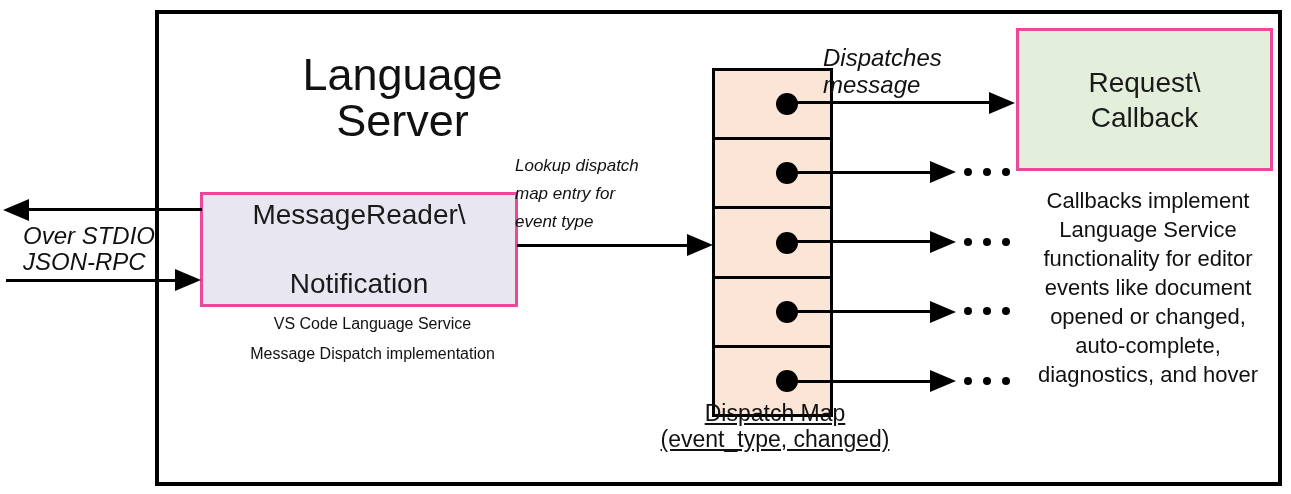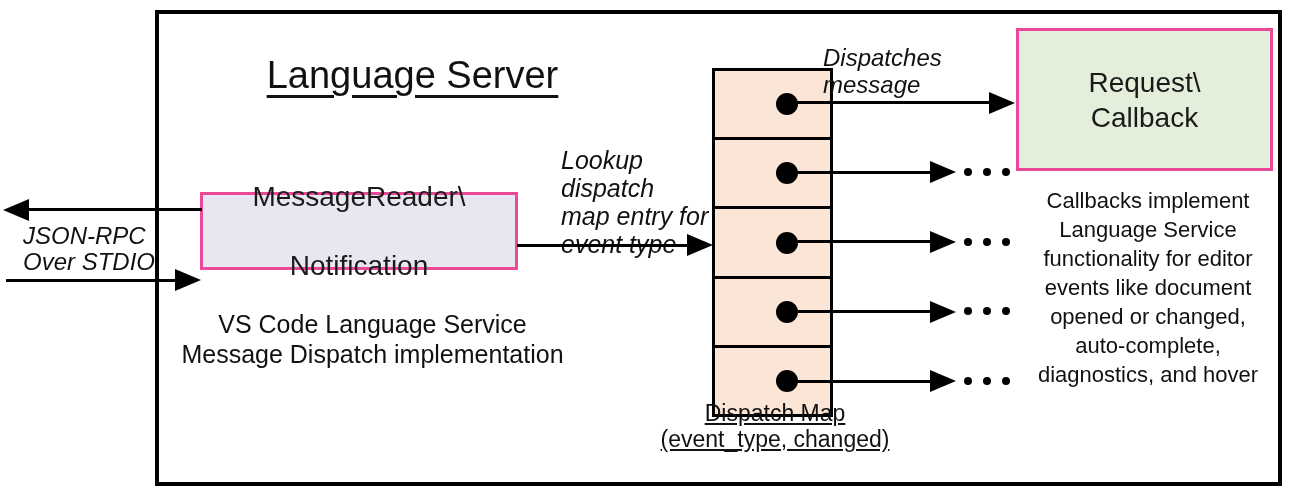--- a/index.html
+++ b/index.html
@@ -6,44 +6,44 @@
   .canvas{
     position:relative;width:1291px;height:494px;background:#ffffff;
     font-family:"Liberation Sans", sans-serif;color:#1a1a1a;overflow:hidden;
   }
   .abs{position:absolute;}
   .outer-box{
     left:155px;top:10px;width:1127px;height:476px;
     border:4px solid #000;box-sizing:border-box;background:#fff;
   }
   .title{
-    left:240px;top:52px;width:345px;text-align:center;
-    font-size:38px;line-height:46px;color:#111;
-    text-decoration:underline;text-decoration-thickness:3px;text-underline-offset:7px;
+    left:230px;top:52px;width:345px;text-align:center;
+    font-size:45px;line-height:46px;color:#111;
+    text-decoration-thickness:3px;text-underline-offset:7px;
   }
   .node{
     box-sizing:border-box;border:3px solid #ec4899;
     display:flex;flex-direction:column;align-items:center;justify-content:center;
     text-align:center;
   }
   .reader-box{
-    left:200px;top:192px;width:318px;height:78px;
+    left:200px;top:192px;width:318px;height:115px;
     background:#e8e7f1;font-size:28px;line-height:36px;gap:33px;
   }
   .callback-box{
     left:1016px;top:28px;width:257px;height:143px;
     background:#e3efda;font-size:28px;line-height:35px;
   }
   .caption{color:#111;text-align:center;}
-  .reader-caption{left:165px;top:309px;width:415px;font-size:25px;line-height:30px;}
+  .reader-caption{left:165px;top:309px;width:415px;font-size:16px;line-height:30px;}
   .map-caption{left:645px;top:400px;width:260px;font-size:23px;line-height:26px;text-decoration:underline;}
   .callback-caption{left:1003px;top:186px;width:290px;font-size:22px;line-height:29px;}
   .edge-label{font-style:italic;text-align:left;color:#111;}
   .stdio-label{left:23px;top:223px;width:140px;font-size:24px;line-height:26px;}
-  .lookup-label{left:515px;top:146px;width:180px;font-size:25px;line-height:28px;margin-left:46px;}
+  .lookup-label{left:515px;top:152px;width:180px;font-size:17px;line-height:28px;}
   .dispatches-label{left:823px;top:44px;width:140px;font-size:24px;line-height:27px;}
   .dmap{
     left:712px;top:68px;width:121px;height:349px;
     border:3px solid #000;box-sizing:border-box;
     display:flex;flex-direction:column;background:#fbe5d6;
   }
   .dmap-cell{flex:1;position:relative;background:#fbe5d6;border-bottom:3px solid #000;}
   .dmap-cell:last-child{border-bottom:none;}
   .conn-dot{
     position:absolute;left:61px;top:50%;margin-top:-11px;
@@ -77,22 +77,22 @@
   <div class="abs node reader-box">
     <div>MessageReader\</div>
     <div>Notification</div>
   </div>
   <div class="abs caption reader-caption">
     <div>VS Code Language Service</div>
     <div>Message Dispatch implementation</div>
   </div>
 
   <div class="abs edge-label stdio-label">
+    <div>Over STDIO</div>
     <div>JSON-RPC</div>
-    <div>Over STDIO</div>
   </div>
 
   <div class="abs hline" style="left:20px;top:208px;width:182px;"></div>
   <div class="head-left" style="left:3px;top:199px;"></div>
 
   <div class="abs hline" style="left:6px;top:279px;width:172px;"></div>
   <div class="head-right" style="left:175px;top:269px;"></div>
 
   <div class="abs edge-label lookup-label">
     <div>Lookup dispatch</div>

